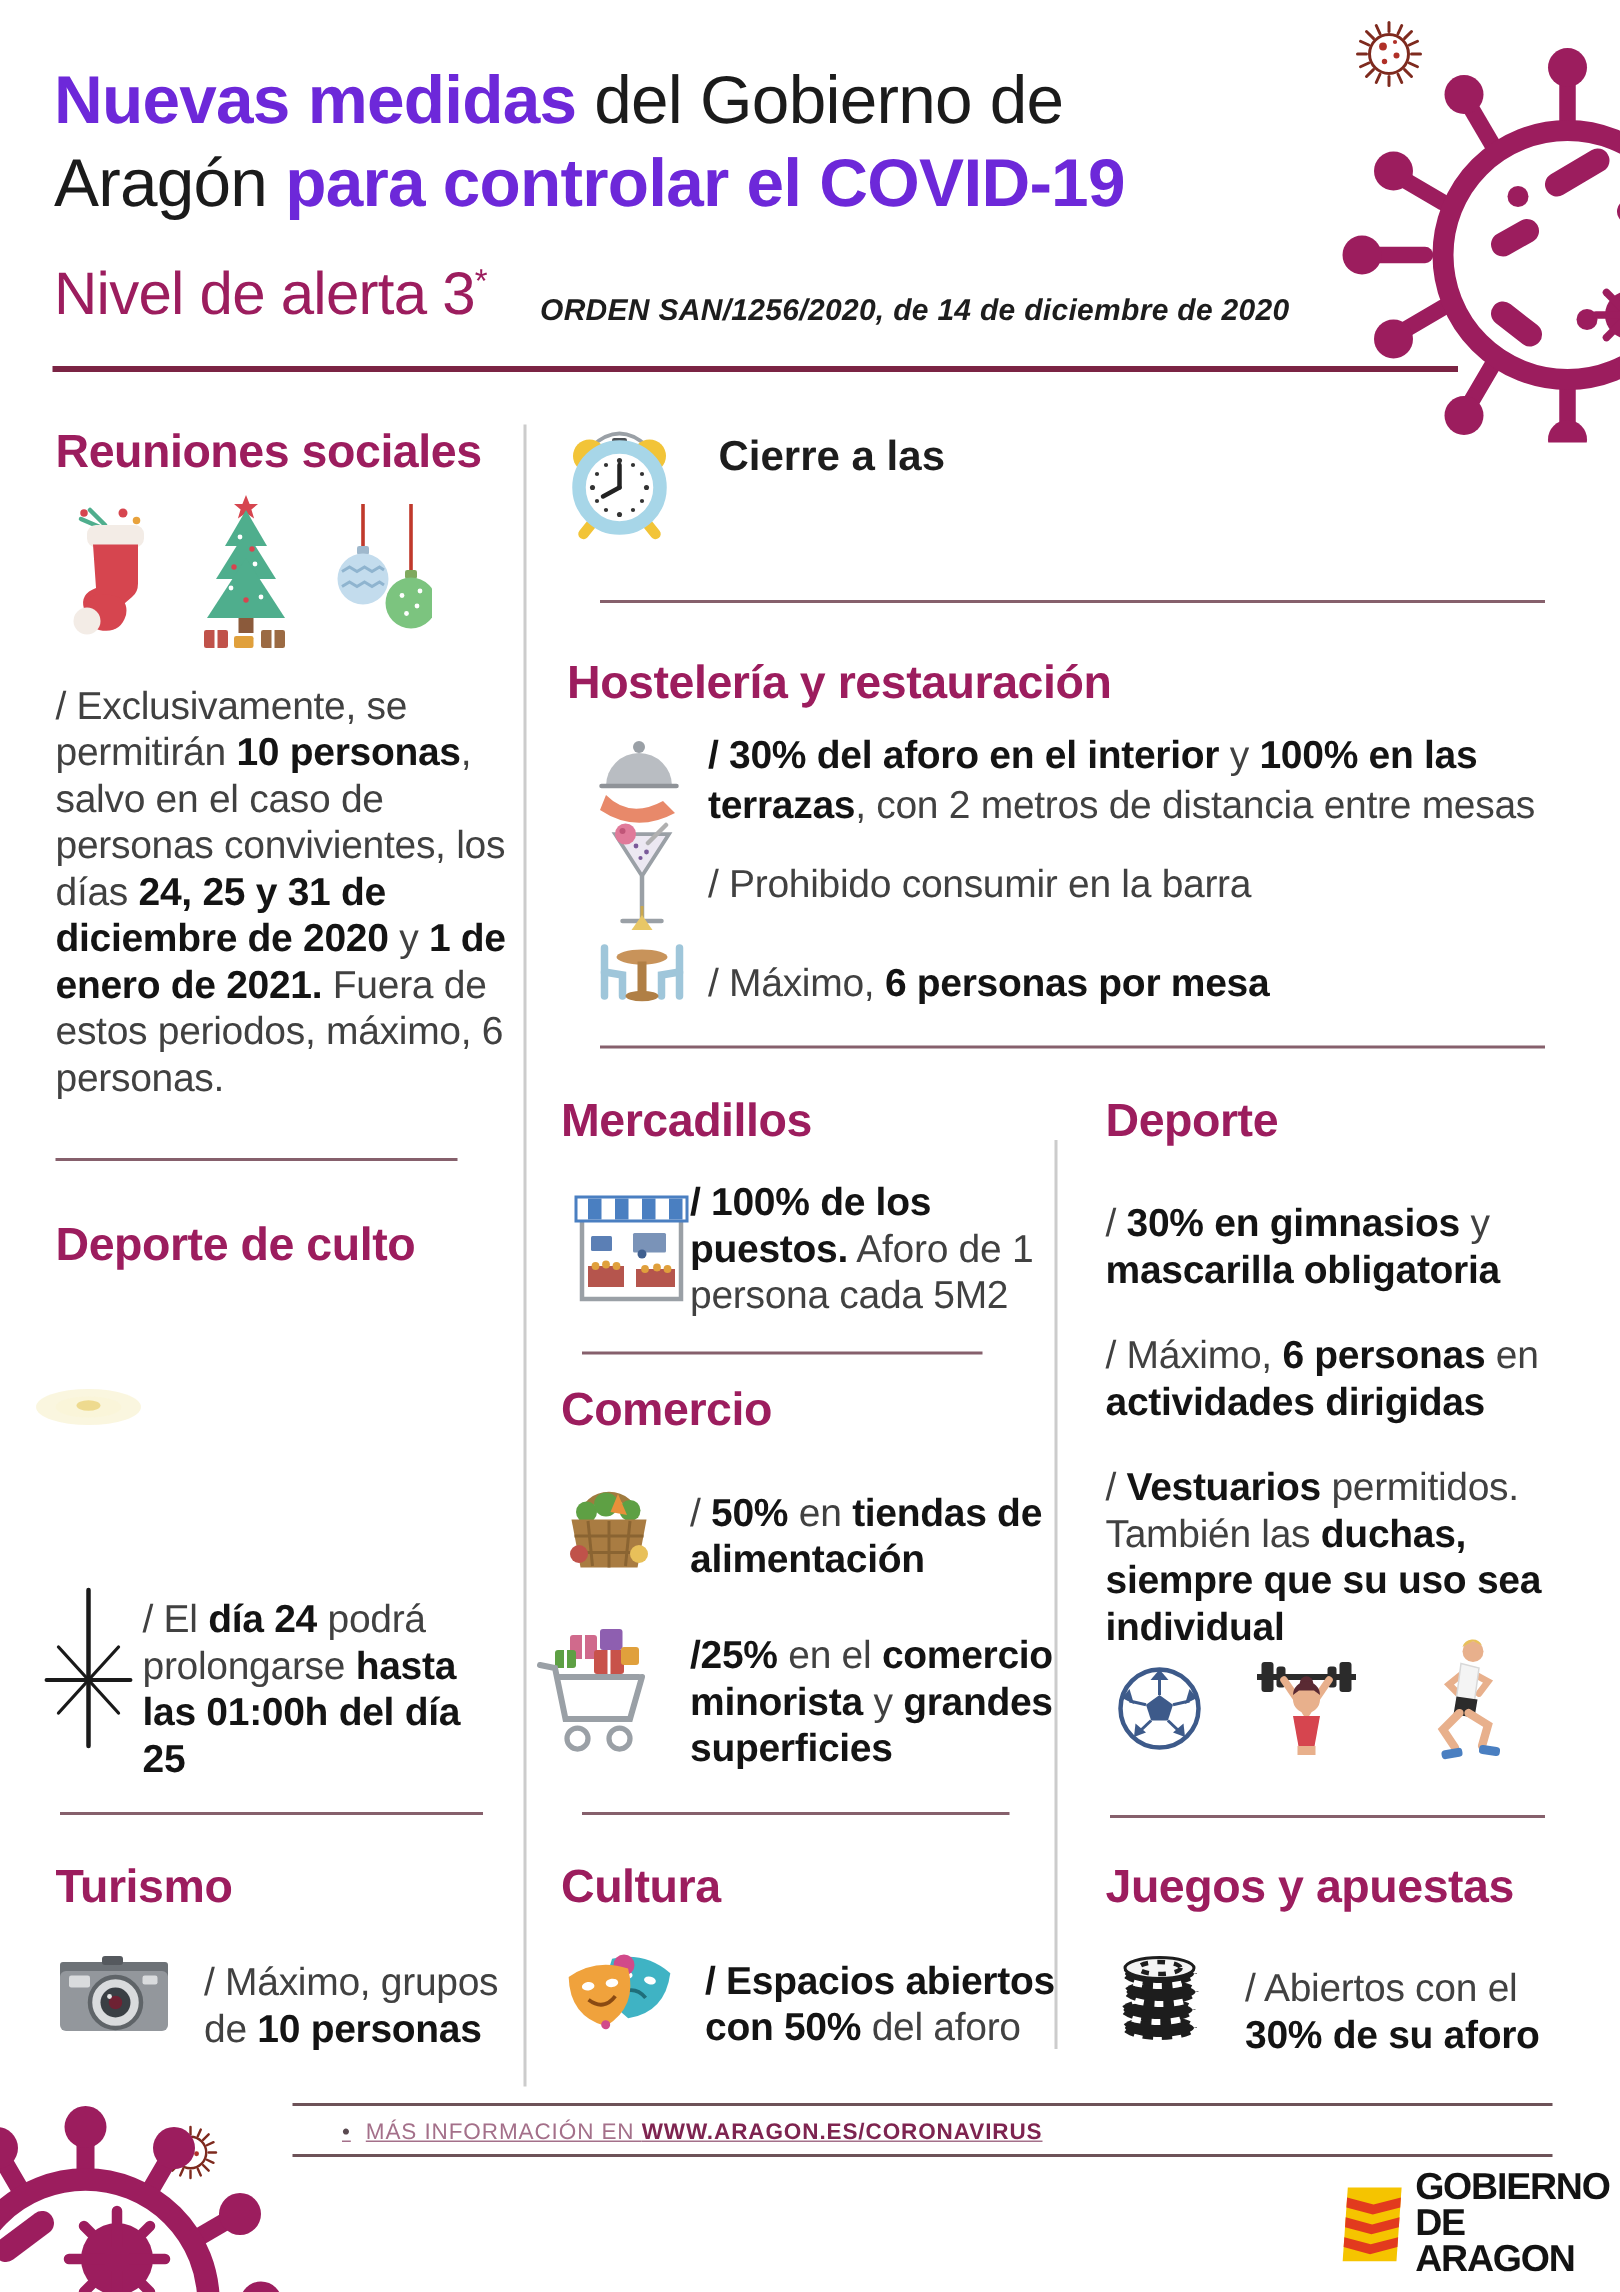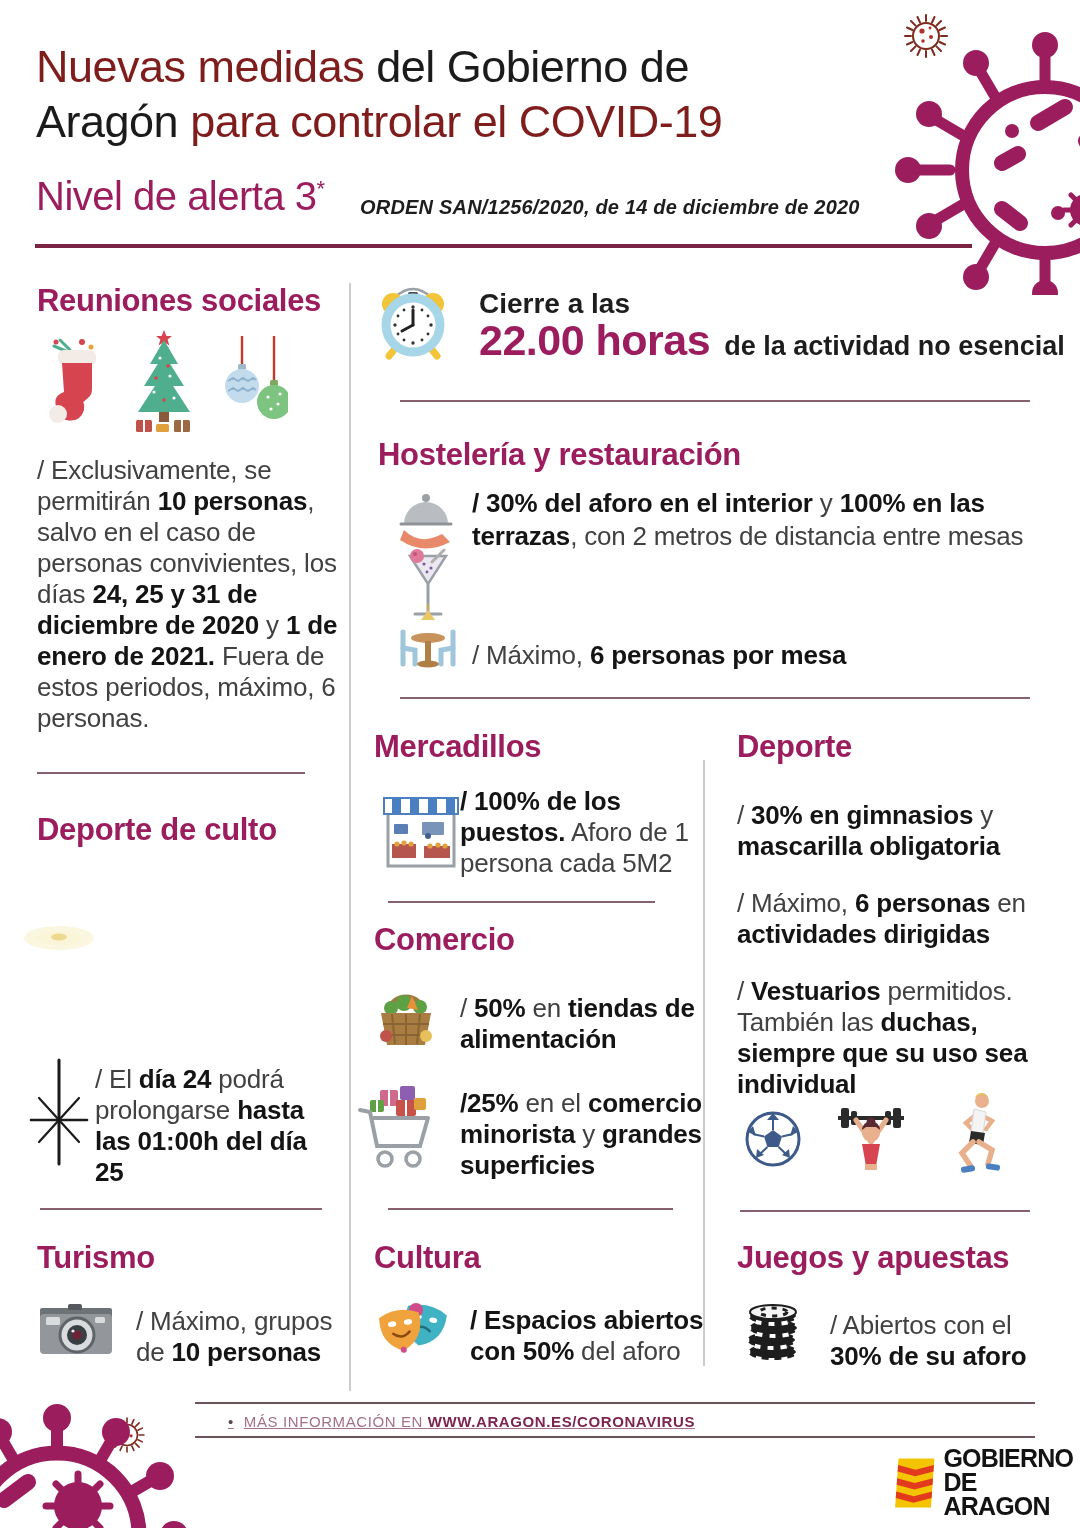--- a/index.html
+++ b/index.html
@@ -4,21 +4,21 @@
 <style>
   html,body{margin:0;padding:0;background:#e9e9e9;}
   .page{
     position:relative;width:1080px;height:1528px;margin:0 auto;
     background:#ffffff;overflow:hidden;
     font-family:"Liberation Sans","DejaVu Sans",sans-serif;
     color:#414141;
   }
   .abs{position:absolute;}
   .title{font-size:45px;line-height:1.22;font-weight:500;color:#1b1b1b;letter-spacing:-0.5px;}
-  .title .acc{color:#7f1d1d;font-weight:400;}
+  .title .acc{color:#6d28d9;font-weight:700;}
   .alert{font-size:40px;font-weight:500;color:#9c1d5e;letter-spacing:-0.5px;}
   .alert sup{font-size:22px;}
   .order{font-size:20px;font-style:italic;font-weight:700;color:#1d1d1d;letter-spacing:0.2px;}
   .h{font-weight:800;color:#9c1d5e;font-size:31px;letter-spacing:-0.3px;}
   .rich{font-size:26px;line-height:31px;color:#414141;letter-spacing:-0.2px;}
   .rich .b{font-weight:800;color:#141414;}
   .hr{position:absolute;height:2px;background:#86606c;}
   .hr.thick{height:4px;background:#7b2444;}
   .vr{position:absolute;width:2px;background:#cccccc;}
   .curfew-line1{font-size:28px;font-weight:800;color:#1d1d1d;}
@@ -255,24 +255,20 @@
         <circle cx="20" cy="56" r="1.4"></circle>
         <circle cx="50" cy="56" r="1.4"></circle>
     </g>
     <g stroke="#222222" stroke-width="3" stroke-linecap="round">
       <line x1="35" y1="47" x2="35" y2="32"></line>
       <line x1="35" y1="47" x2="24" y2="53"></line>
     </g>
   </svg>
 
   <div class="abs curfew-line1" style="left:479px;top:288px;">Cierre a las</div>
-  <div class="abs curfew-row" style="left:479px;top:316px;">
-    <span class="curfew-time">22.00 horas</span>
-    <span class="curfew-suffix">de la actividad no esencial</span>
-  </div>
 
   <div class="hr" style="left:400px;top:400px;width:630px;"></div>
 
   <div class="abs h" style="left:378px;top:437px;">Hostelería y restauración</div>
 
   <svg class="abs" style="left:396px;top:486px;" width="60" height="64" viewBox="0 0 60 64">
     <circle cx="30" cy="12" r="4" fill="#9aa0a6"></circle>
     <path d="M8,38 a22,22 0 0 1 44,0 z" fill="#b9bdc2"></path>
     <line x1="5" y1="38" x2="55" y2="38" stroke="#8f9398" stroke-width="3" stroke-linecap="round"></line>
     <path d="M8,44 q16,16 38,4 l8,8 q-26,14 -50,-2 z" fill="#e8896a"></path>
@@ -285,20 +281,21 @@
         <circle cx="20" cy="16" r="1.6"></circle>
         <circle cx="27" cy="20" r="1.6"></circle>
         <circle cx="23" cy="24" r="1.4"></circle>
       </g>
     <line x1="28" y1="14" x2="40" y2="2" stroke="#b0b0b0" stroke-width="3" stroke-linecap="round"></line>
     <circle cx="13" cy="8" r="7" fill="#e07a9a"></circle>
     <circle cx="11" cy="6" r="2" fill="#c05578"></circle>
     <line x1="24" y1="36" x2="24" y2="64" stroke="#9aa0a6" stroke-width="3"></line>
     <line x1="11" y1="66" x2="37" y2="66" stroke="#9aa0a6" stroke-width="3" stroke-linecap="round"></line>
   </svg>
+  <div class="abs rich" style="left:472px;top:574px;width:560px;"><span>/ Prohibido consumir en la barra</span></div>
 
   <svg class="abs" style="left:394px;top:604px;" width="68" height="70" viewBox="0 0 68 70">
     <line x1="34" y1="0" x2="34" y2="12" stroke="#caa84f" stroke-width="2"></line>
     <polygon points="27,16 41,16 34,6" fill="#e8c766"></polygon>
     <g stroke="#9fc6da" stroke-width="5" stroke-linecap="round" fill="none">
       <polyline points="9,28 9,60"></polyline>
       <polyline points="9,44 21,46 21,60"></polyline>
       <polyline points="59,28 59,60"></polyline>
       <polyline points="59,44 47,46 47,60"></polyline>
     </g>

